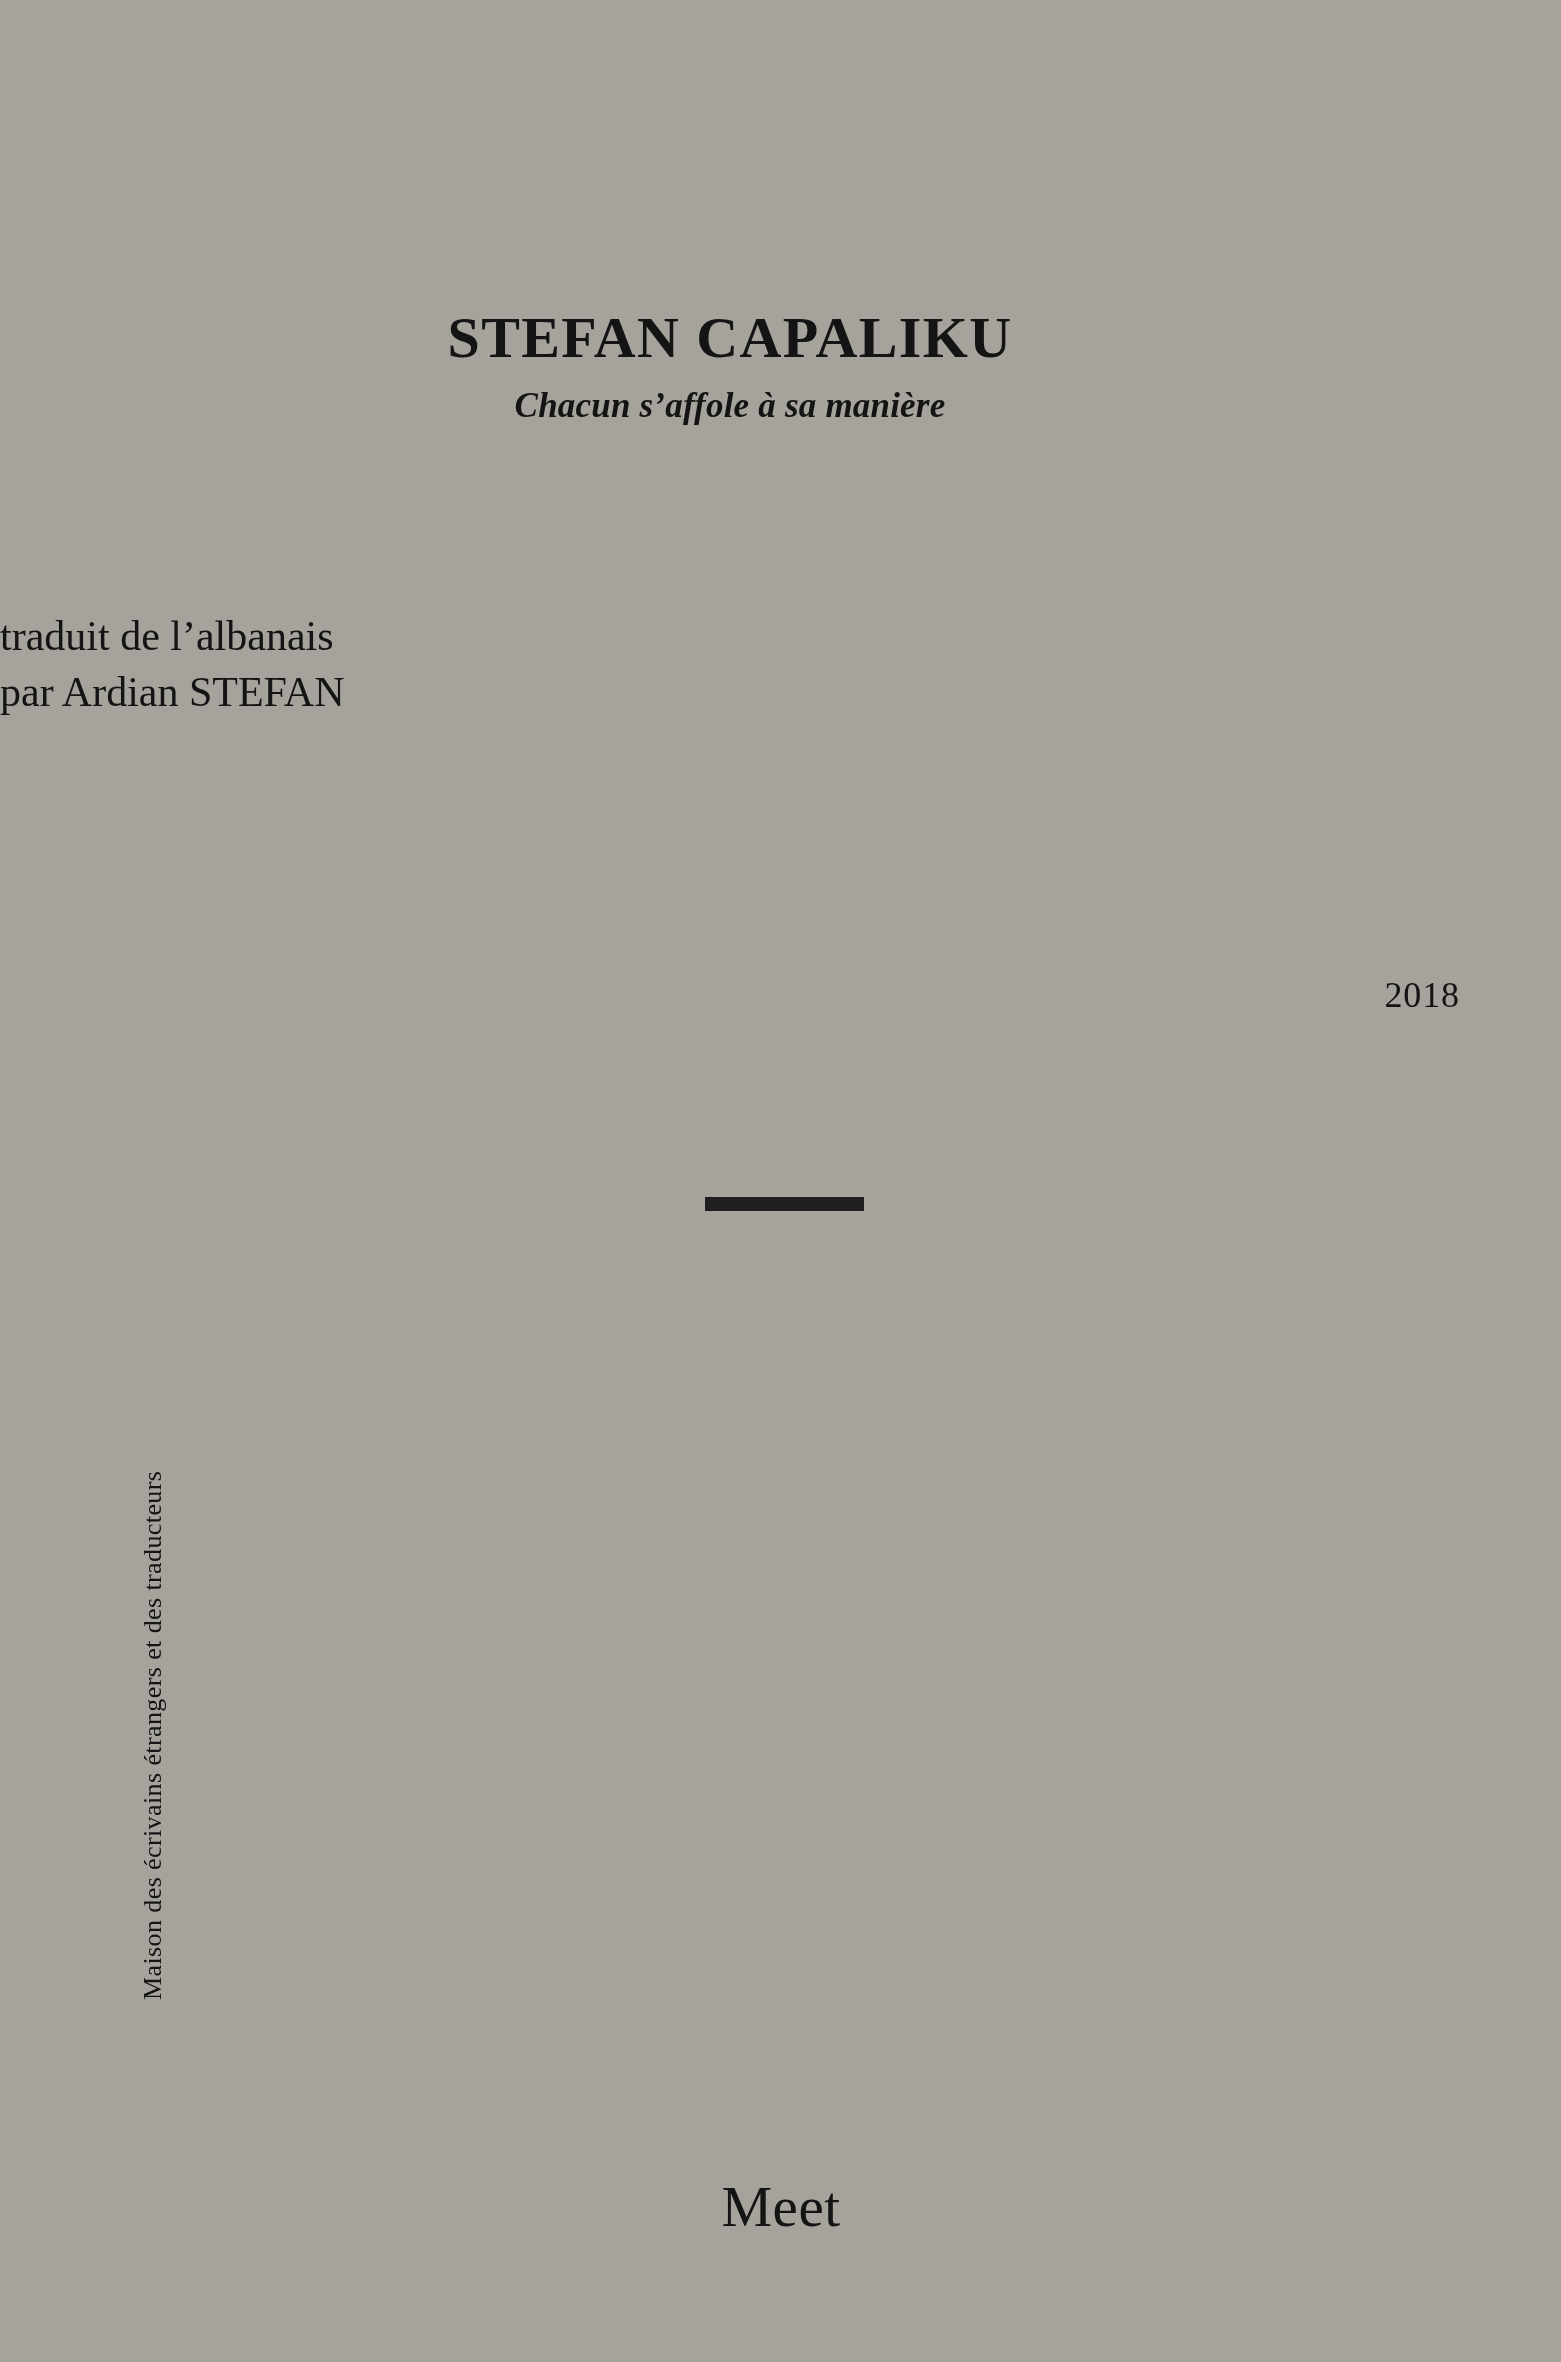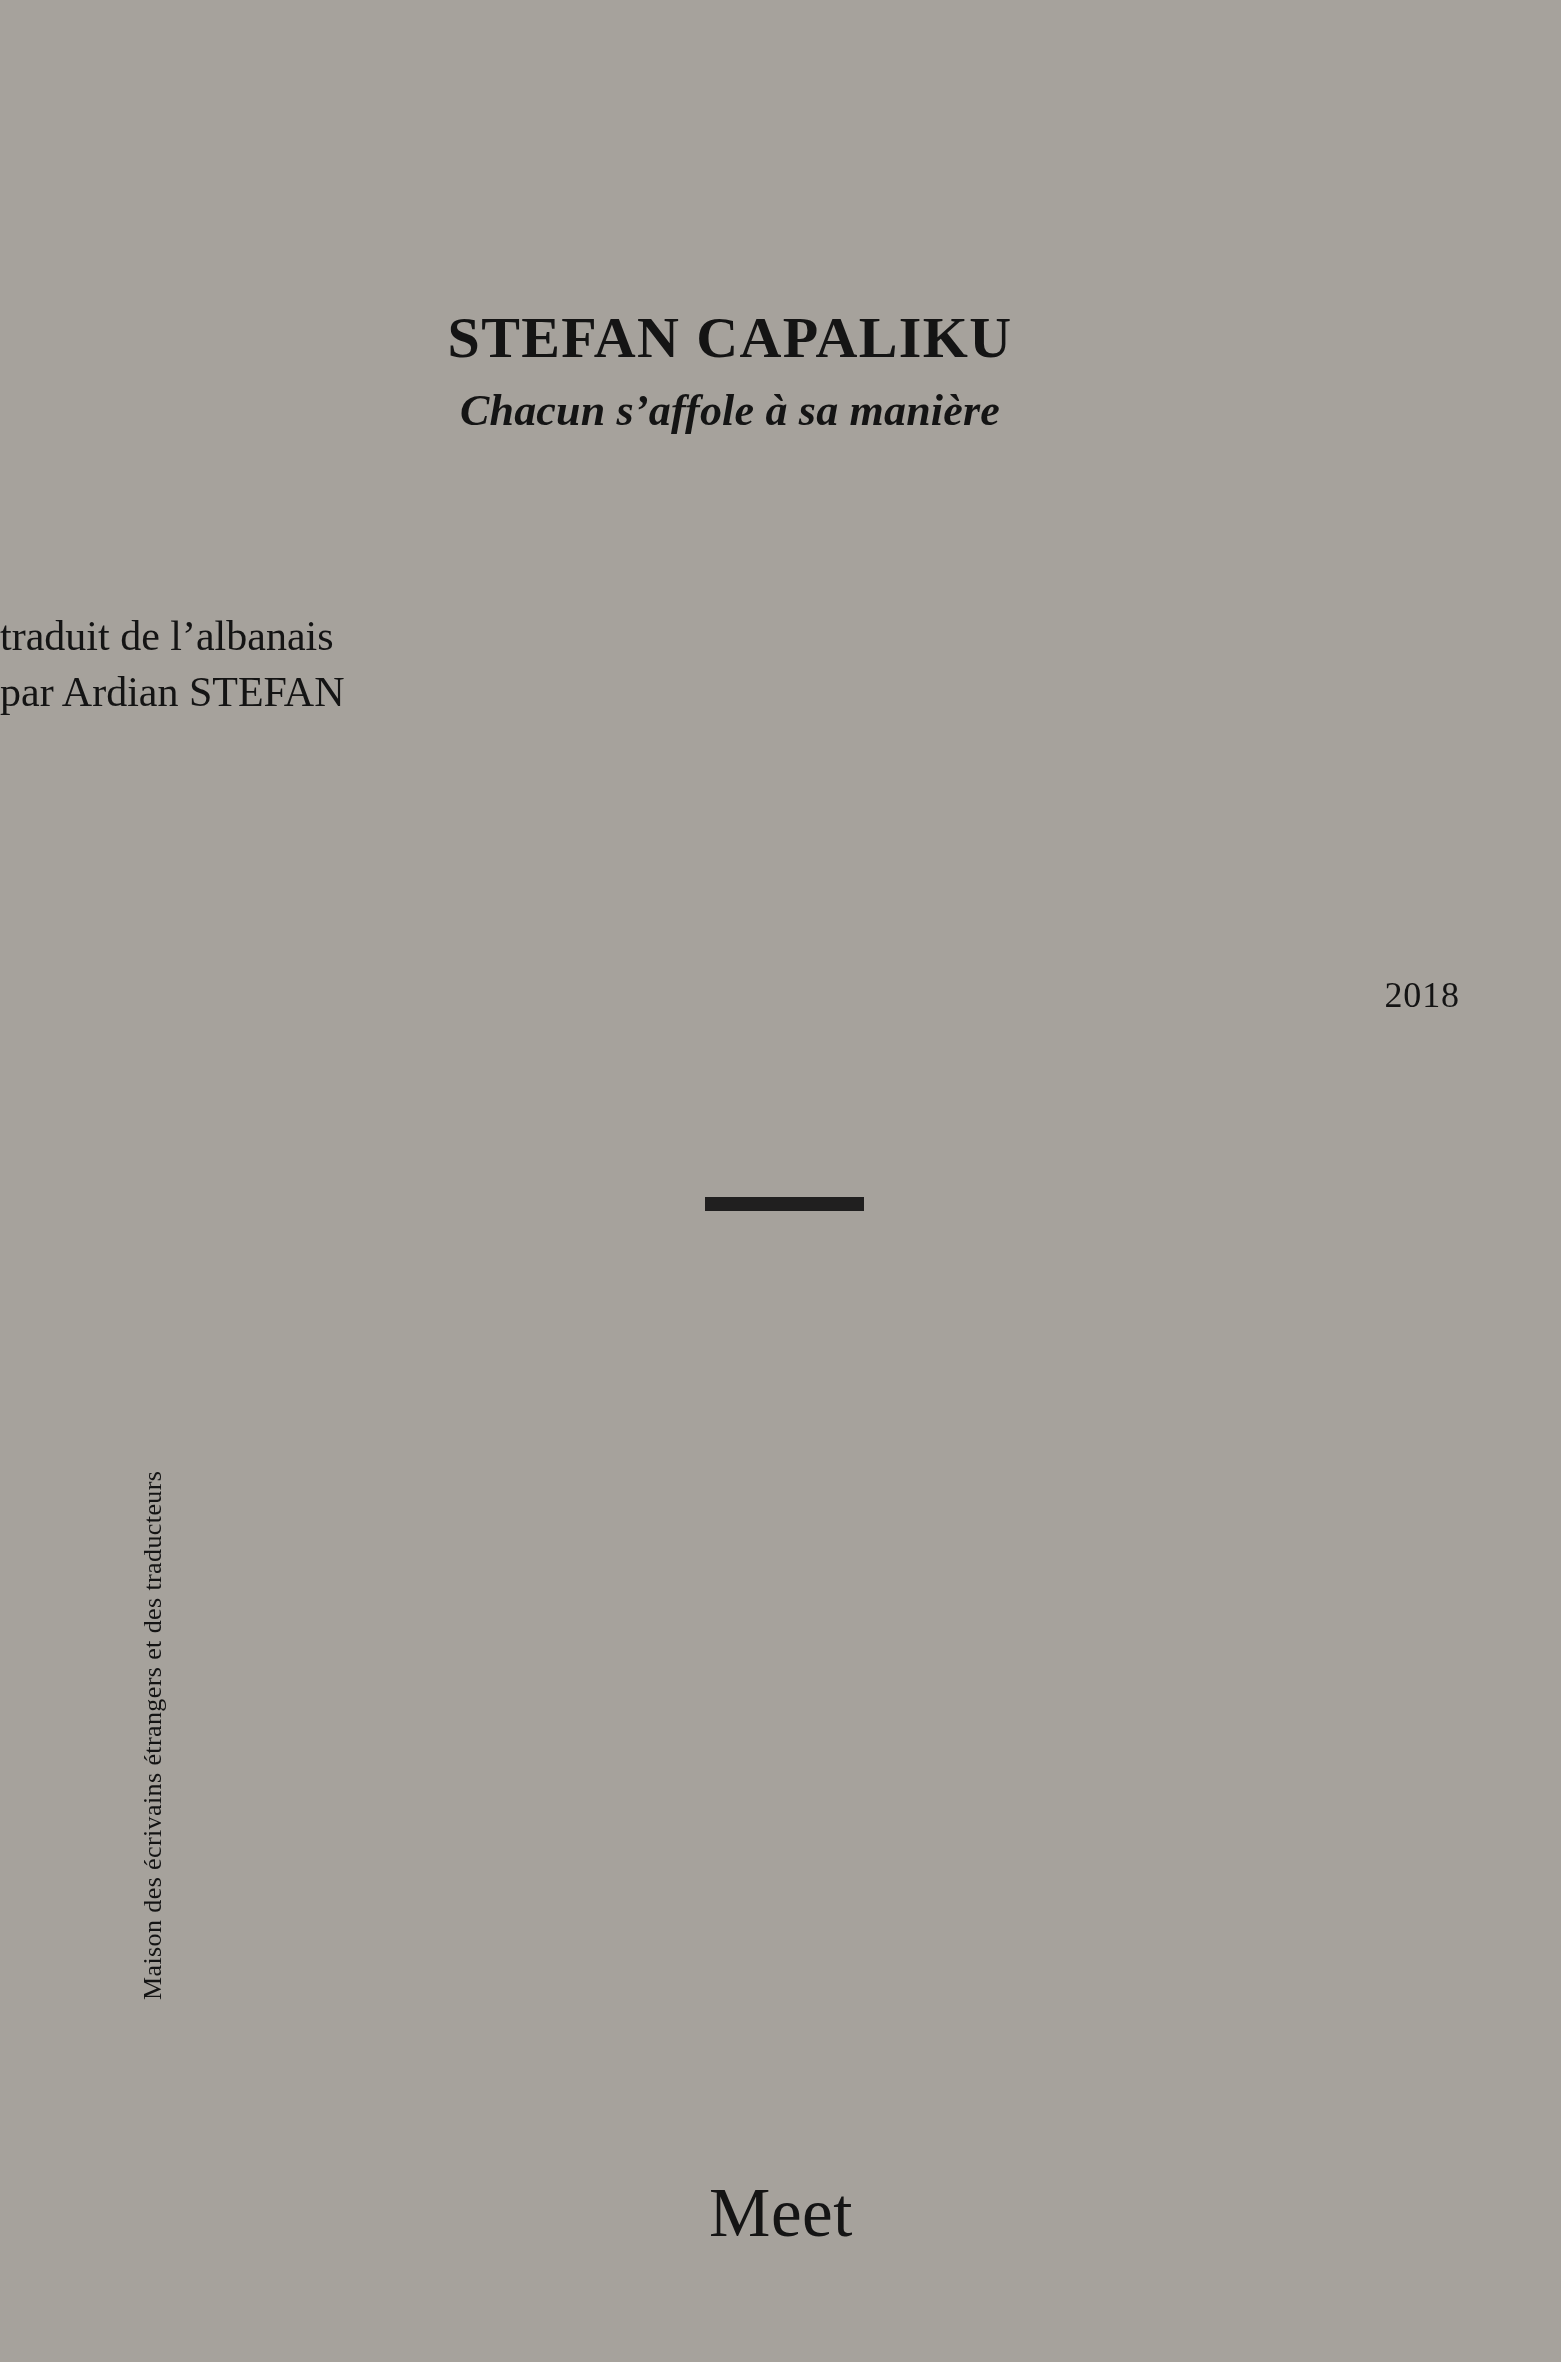--- a/index.html
+++ b/index.html
@@ -28,21 +28,21 @@
     text-align: center;
   }
   .author {
     font-size: 58px;
     font-weight: bold;
     letter-spacing: 1.4px;
     line-height: 1.15;
     margin: 0;
   }
   .work-title {
-    font-size: 44px;
+    font-size: 35px;
     font-style: italic;
     line-height: 1.2;
     margin: 13px 0 0 0;
     letter-spacing: 0.2px;
   }
   .translation {
     position: absolute;
     left: 0;
     right: 102px;
     top: 609px;
@@ -86,21 +86,21 @@
     letter-spacing: 0.4px;
     white-space: nowrap;
   }
   
   .publisher {
     position: absolute;
     left: 0;
     right: 0;
     top: 2174px;
     text-align: center;
-    font-size: 69px;
+    font-size: 57px;
     letter-spacing: 0.5px;
   }
 </style>
 </head>
 <body>
 
 <div class="cover">
 
   <div class="title-block">
     <h1 class="author">STEFAN CAPALIKU</h1>

